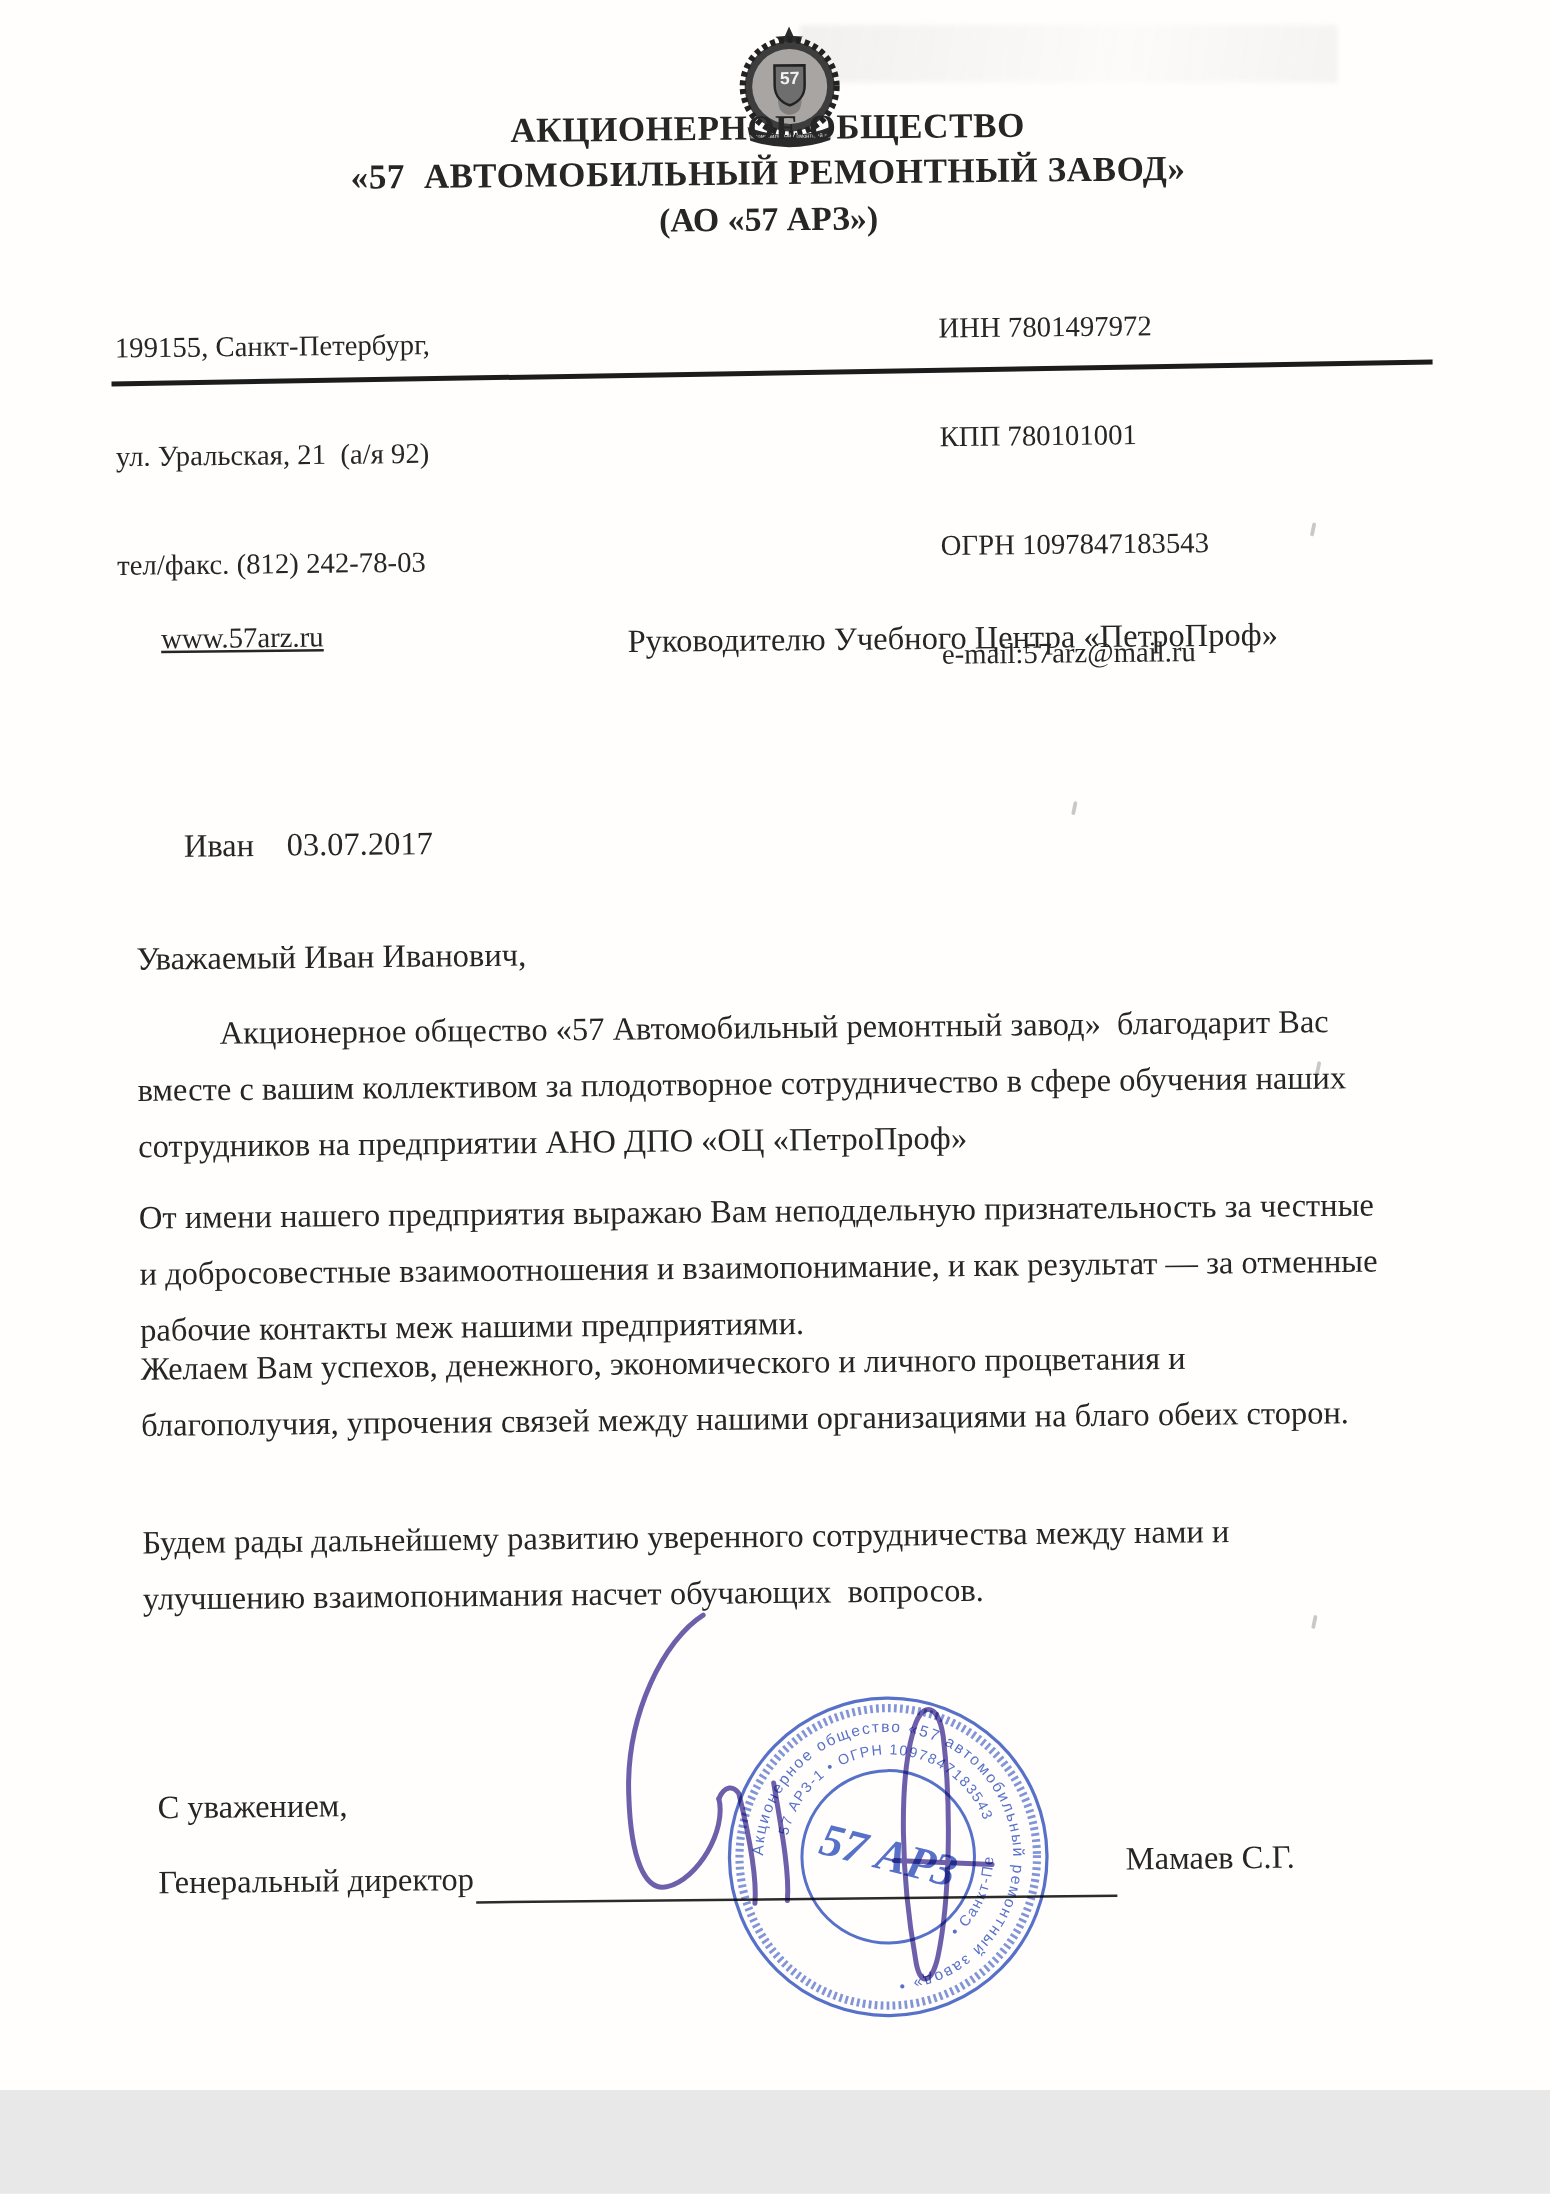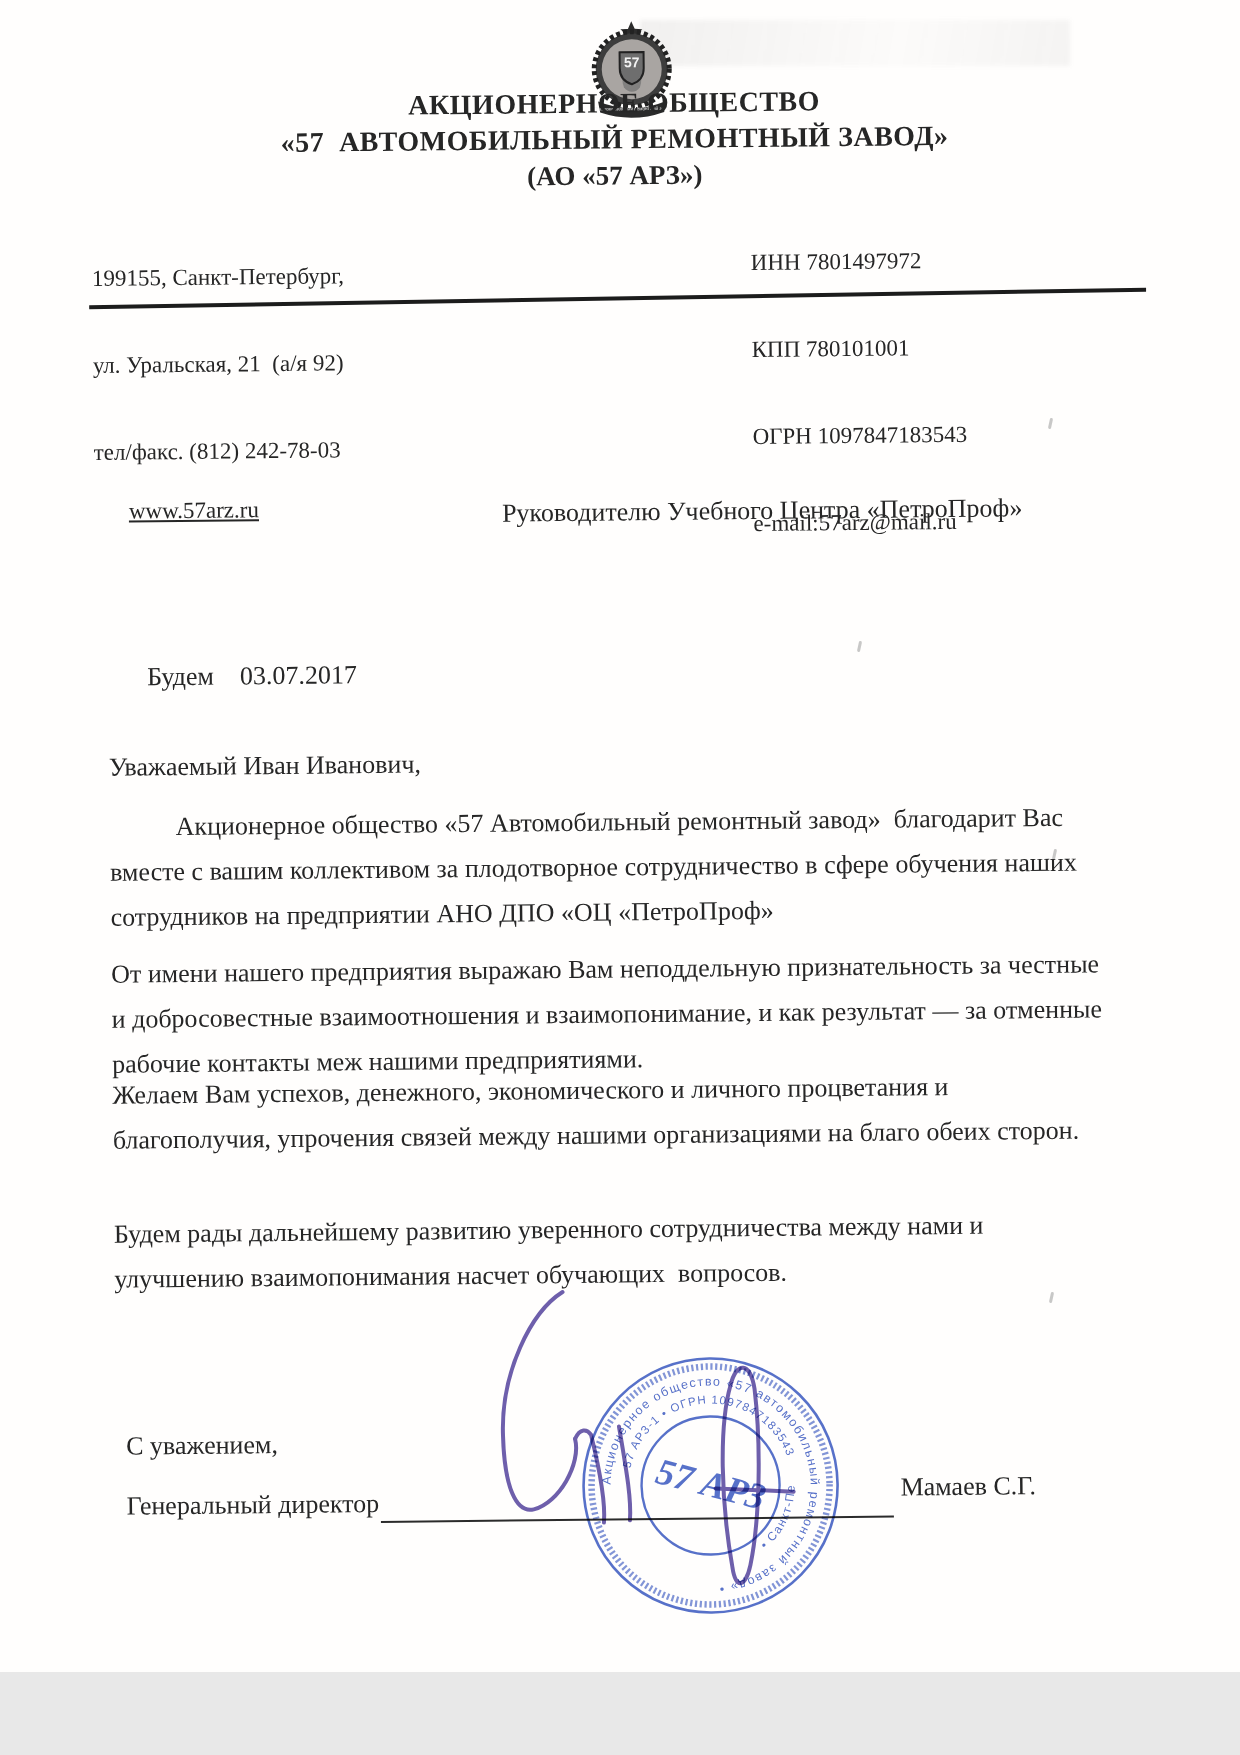--- a/index.html
+++ b/index.html
@@ -93,21 +93,21 @@
       <div>КПП 780101001</div>
       <div>ОГРН 1097847183543</div>
       <div>e-mail:57arz@mail.ru</div>
     </div>
 
     <div class="abs rule"></div>
 
     <div class="abs recipient">Руководителю Учебного Центра «ПетроПроф»</div>
 
     <div class="abs dateline">
-      <span>Будем</span><span class="datev">03.07.2017</span>
+      <span>Иван</span><span class="datev">03.07.2017</span>
     </div>
 
     <div class="abs salutation">Уважаемый Иван Иванович,</div>
 
     <p class="abs para p1">Акционерное общество «57 Автомобильный ремонтный завод»  благодарит Вас вместе с вашим коллективом за плодотворное сотрудничество в сфере обучения наших сотрудников на предприятии АНО ДПО «ОЦ «ПетроПроф»</p>
     <p class="abs para p2">От имени нашего предприятия выражаю Вам неподдельную признательность за честные и добросовестные взаимоотношения и взаимопонимание, и как результат — за отменные рабочие контакты меж нашими предприятиями.</p>
     <p class="abs para p3">Желаем Вам успехов, денежного, экономического и личного процветания и благополучия, упрочения связей между нашими организациями на благо обеих сторон.</p>
     <p class="abs para p4">Будем рады дальнейшему развитию уверенного сотрудничества между нами и улучшению взаимопонимания насчет обучающих  вопросов.</p>
 
     <div class="abs closing">С уважением,</div>

